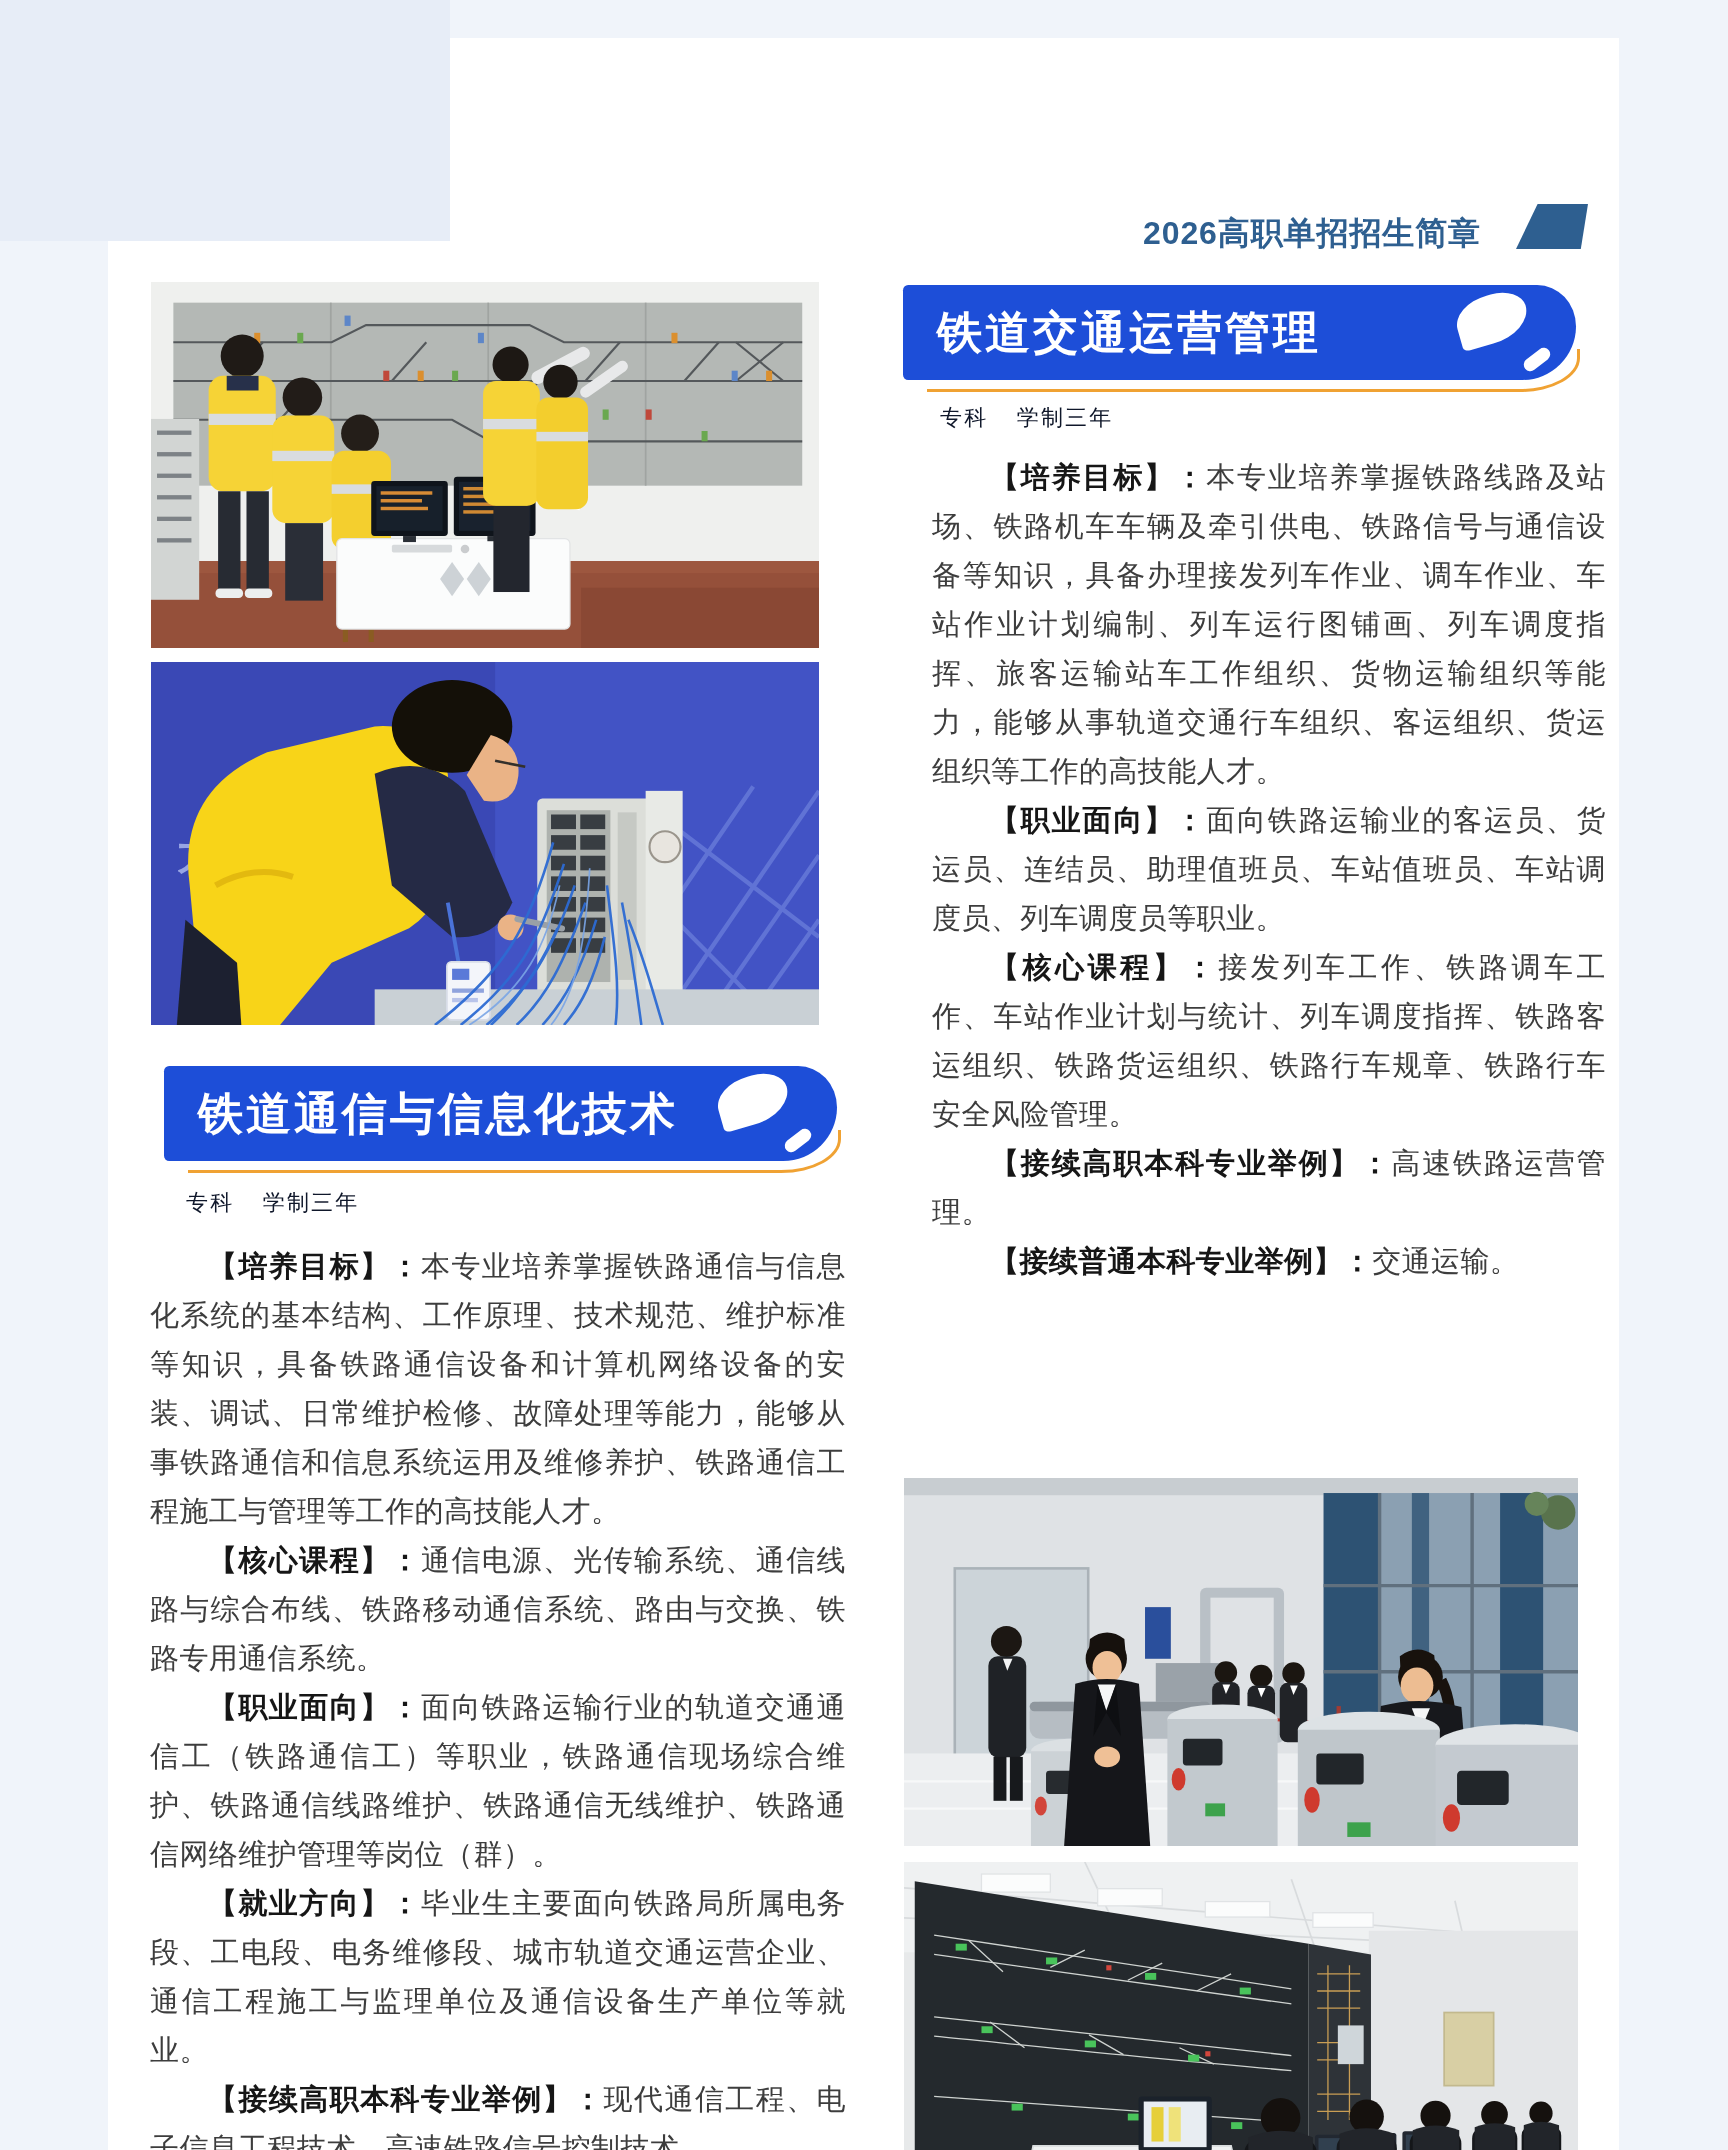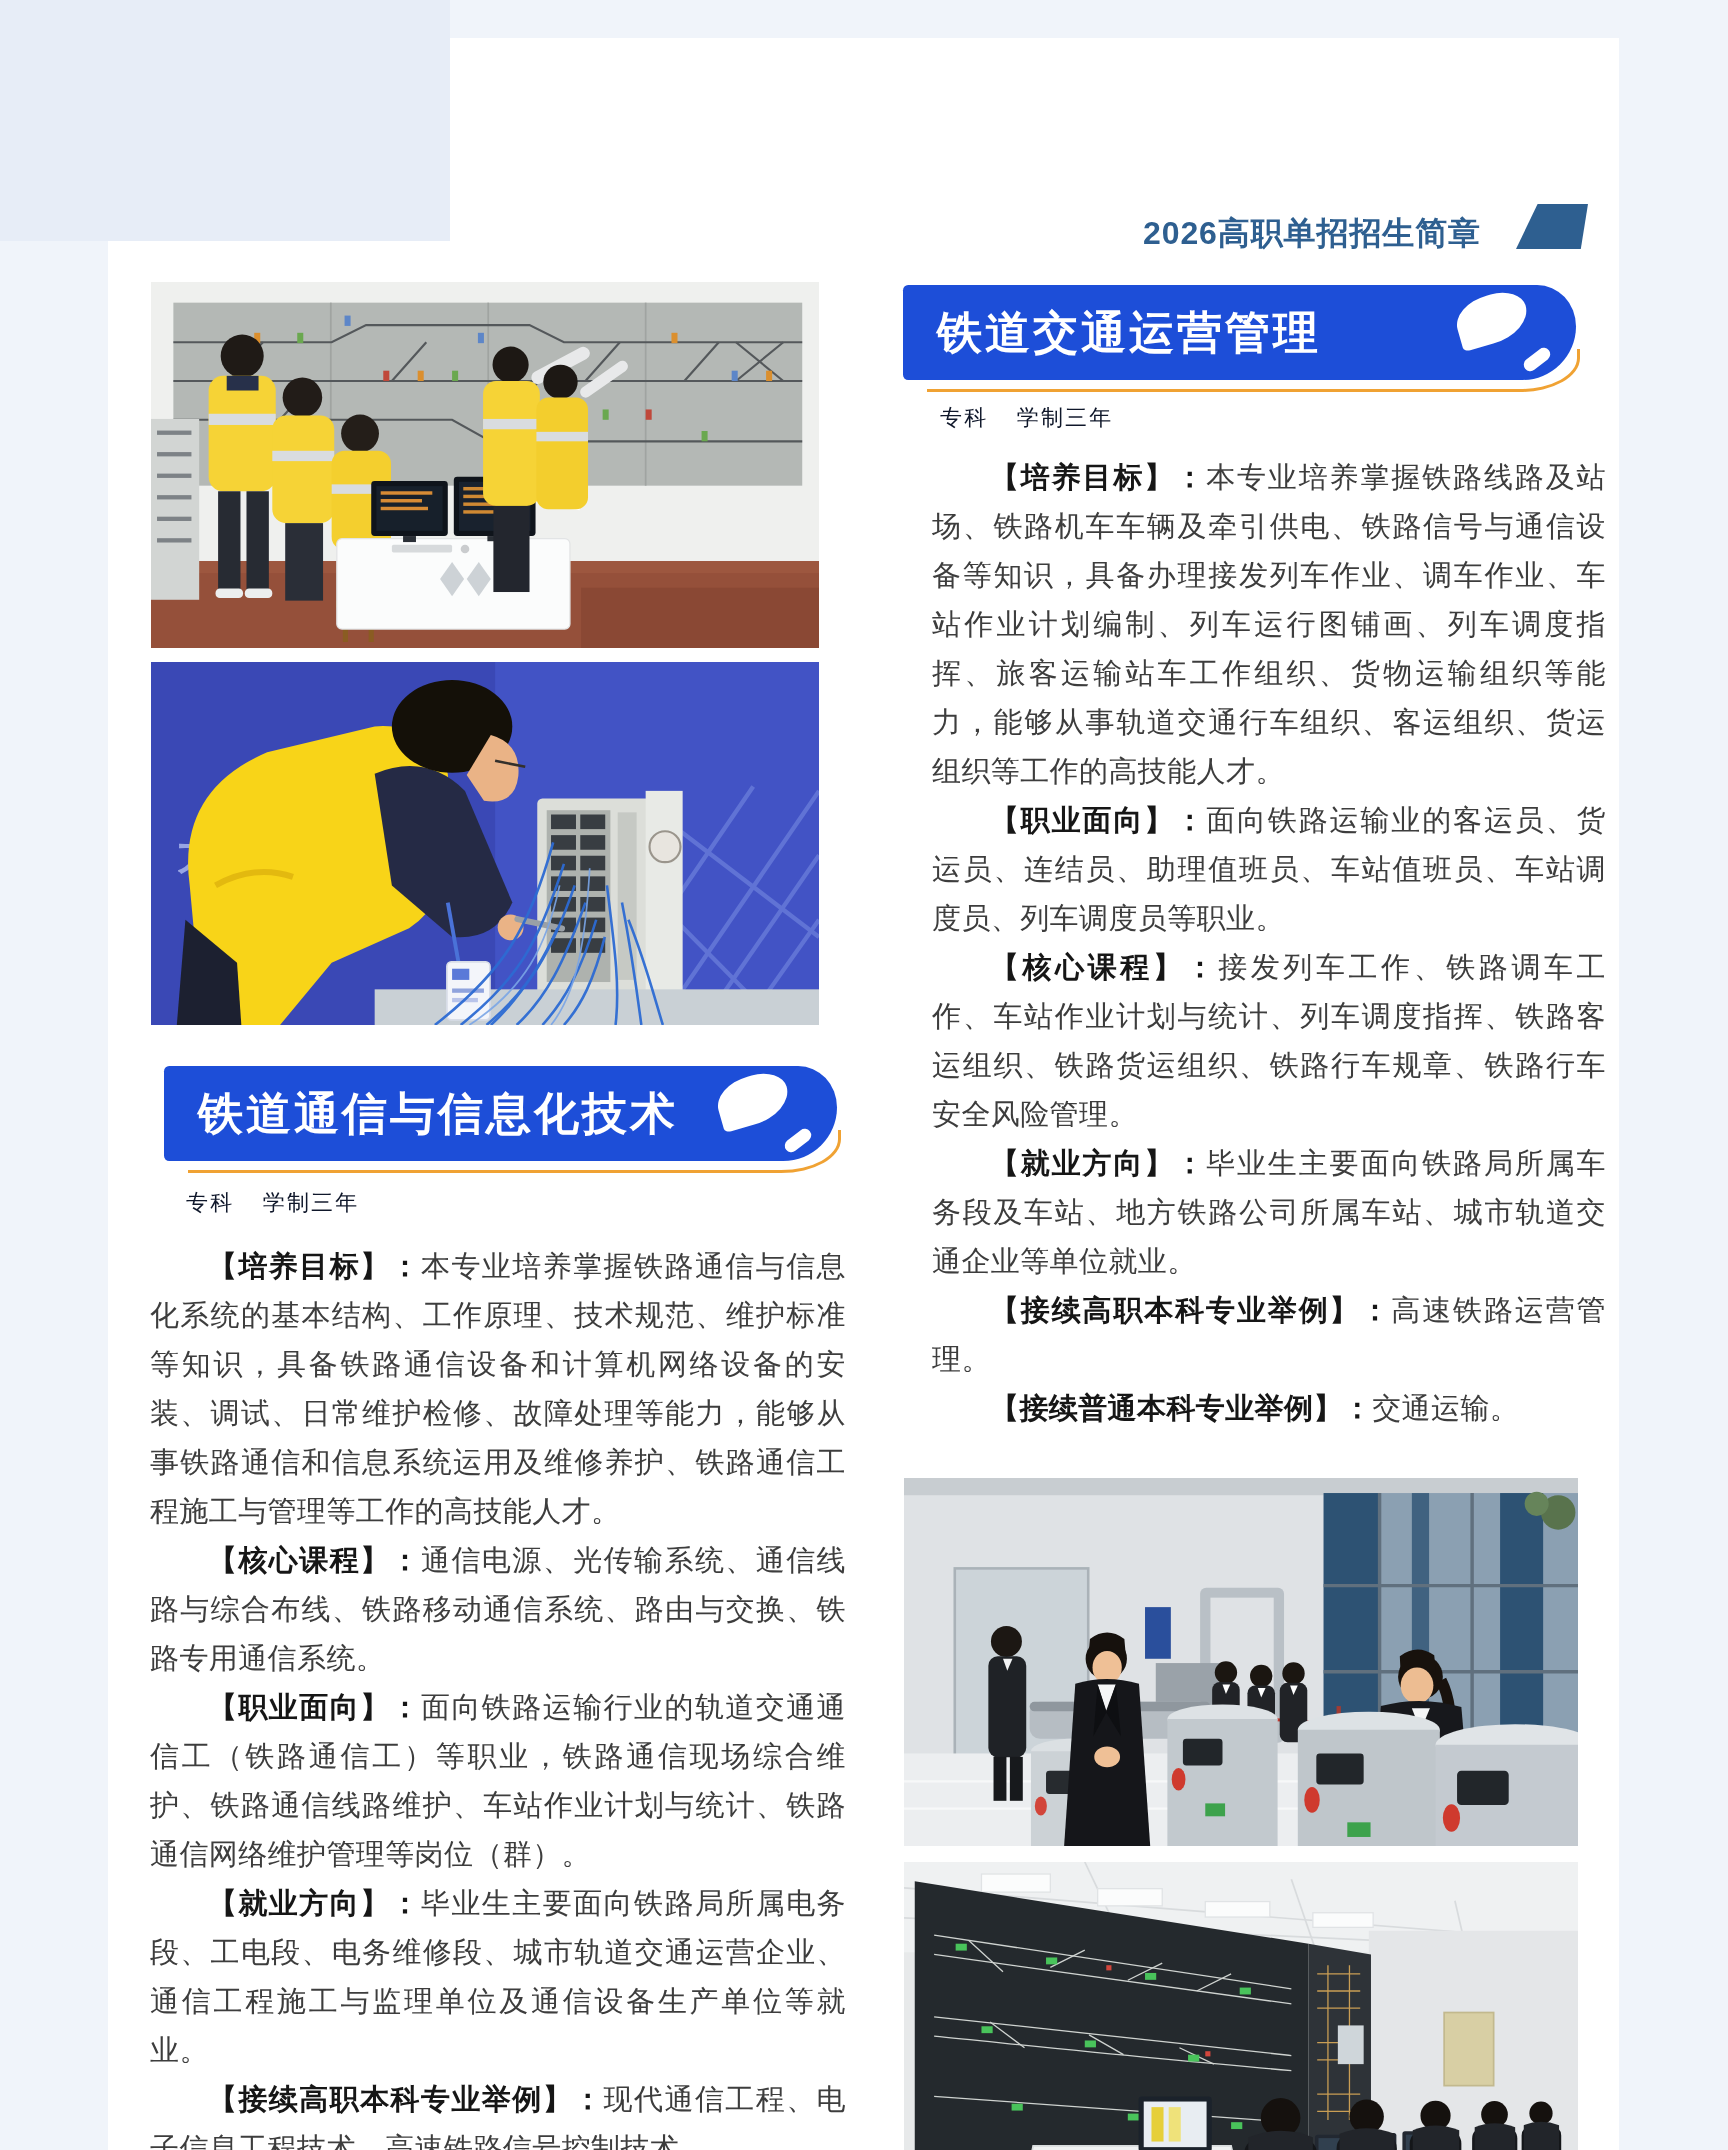--- a/index.html
+++ b/index.html
@@ -249,38 +249,37 @@
   <div class="banner banner-left">
     <span class="title">铁道通信与信息化技术</span>
     <span class="nose-window"></span>
     <span class="nose-light"></span>
   </div>
   <div class="level level-left">专科 学制三年</div>
 
   <div class="bodycol bodycol-left">
     <p><b>【培养目标】：</b><span>本专业培养掌握铁路通信与信息化系统的基本结构、工作原理、技术规范、维护标准等知识，具备铁路通信设备和计算机网络设备的安装、调试、日常维护检修、故障处理等能力，能够从事铁路通信和信息系统运用及维修养护、铁路通信工程施工与管理等工作的高技能人才。</span></p>
     <p><b>【核心课程】：</b><span>通信电源、光传输系统、通信线路与综合布线、铁路移动通信系统、路由与交换、铁路专用通信系统。</span></p>
-    <p><b>【职业面向】：</b><span>面向铁路运输行业的轨道交通通信工（铁路通信工）等职业，铁路通信现场综合维护、铁路通信线路维护、车站作业计划与统计、铁路通信网络维护管理等岗位（群）。</span></p>
+    <p><b>【职业面向】：</b><span>面向铁路运输行业的轨道交通通信工（铁路通信工）等职业，铁路通信现场综合维护、铁路通信线路维护、铁路通信无线维护、铁路通信网络维护管理等岗位（群）。</span></p>
     <p><b>【就业方向】：</b><span>毕业生主要面向铁路局所属电务段、工电段、电务维修段、城市轨道交通运营企业、通信工程施工与监理单位及通信设备生产单位等就业。</span></p>
     <p><b>【接续高职本科专业举例】：</b><span>现代通信工程、电子信息工程技术、高速铁路信号控制技术。</span></p>
 
   </div>
 
   <div class="banner banner-right">
     <span class="title">铁道交通运营管理</span>
     <span class="nose-window"></span>
     <span class="nose-light"></span>
   </div>
   <div class="level level-right">专科 学制三年</div>
 
   <div class="bodycol bodycol-right">
     <p><b>【培养目标】：</b><span>本专业培养掌握铁路线路及站场、铁路机车车辆及牵引供电、铁路信号与通信设备等知识，具备办理接发列车作业、调车作业、车站作业计划编制、列车运行图铺画、列车调度指挥、旅客运输站车工作组织、货物运输组织等能力，能够从事轨道交通行车组织、客运组织、货运组织等工作的高技能人才。</span></p>
     <p><b>【职业面向】：</b><span>面向铁路运输业的客运员、货运员、连结员、助理值班员、车站值班员、车站调度员、列车调度员等职业。</span></p>
     <p><b>【核心课程】：</b><span>接发列车工作、铁路调车工作、车站作业计划与统计、列车调度指挥、铁路客运组织、铁路货运组织、铁路行车规章、铁路行车安全风险管理。</span></p>
-    <p><b>【就业方向】：</b><span>毕业生主要面向铁路局所属车务段及车站、地方铁路公司所属车站、城市轨道交通企业等单位就业。</span></p>
     <p><b>【接续高职本科专业举例】：</b><span>高速铁路运营管理。</span></p>
     <p><b>【接续普通本科专业举例】：</b><span>交通运输。</span></p>
   </div>
 
   <div class="photo photo3">
     <svg viewBox="0 0 1566 855" preserveAspectRatio="none">
       <rect width="1566" height="855" fill="#dfe2e5"></rect>
       <rect width="1566" height="40" fill="#c8cdd1"></rect>
       <rect x="118" y="210" width="310" height="450" fill="#ccd4d9"></rect>
       <rect x="118" y="210" width="310" height="450" fill="none" stroke="#aab2b8" stroke-width="6"></rect>

